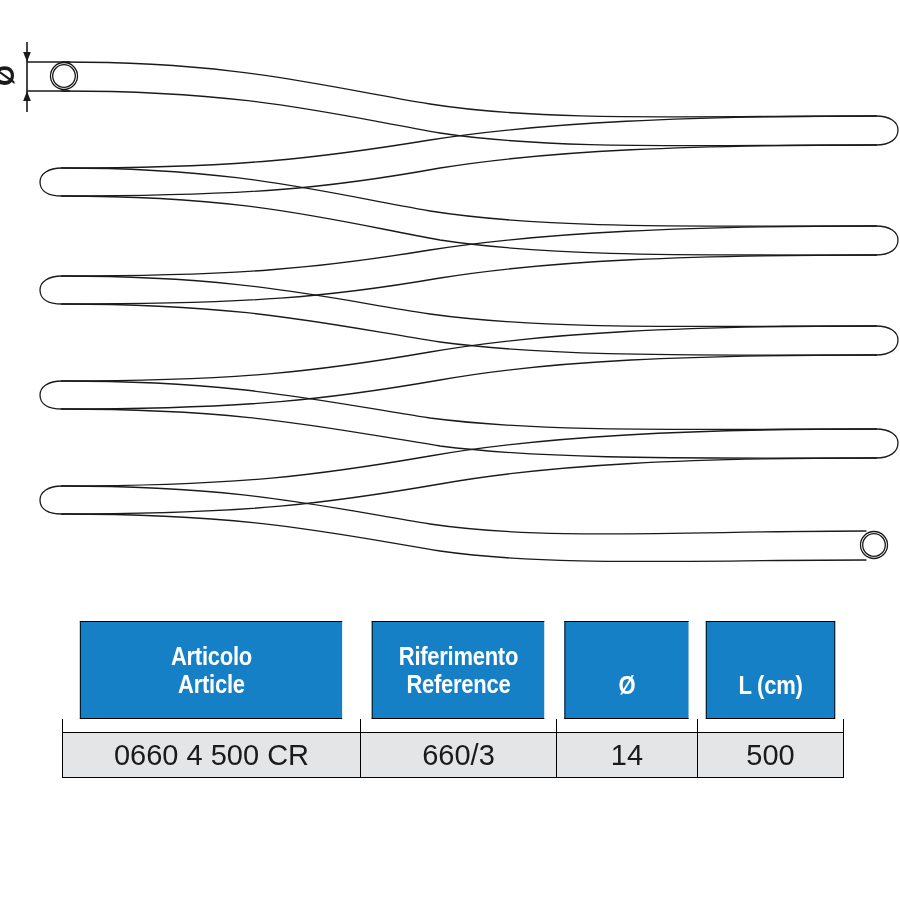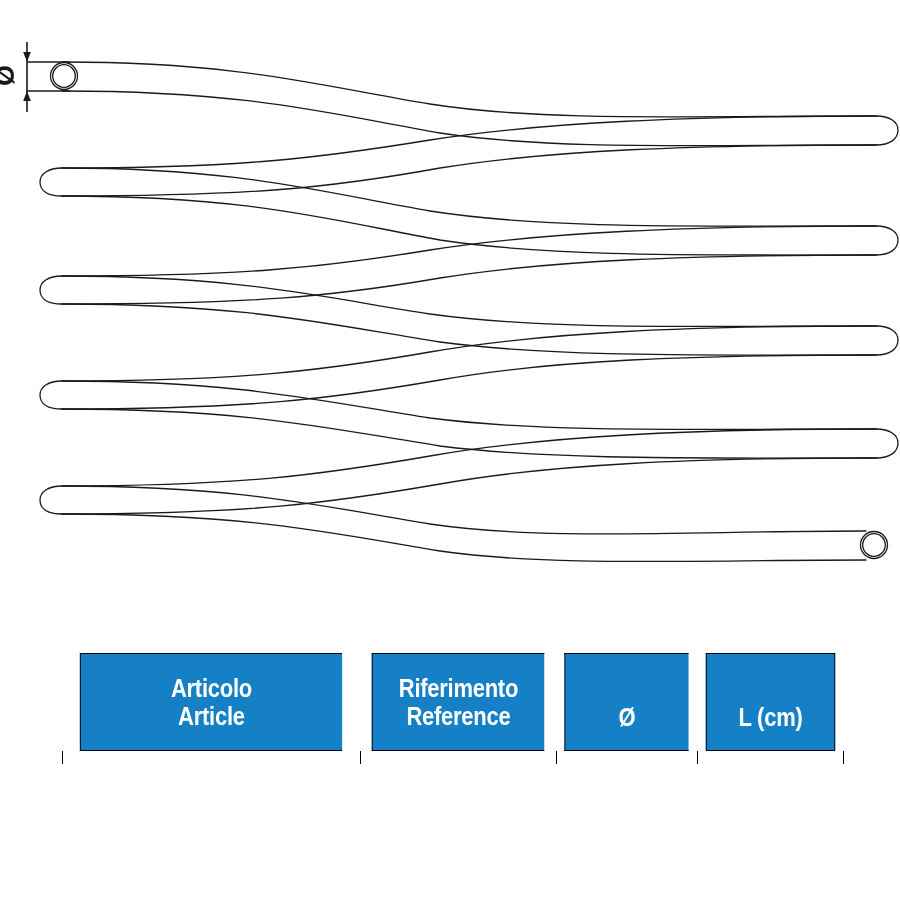--- a/index.html
+++ b/index.html
@@ -35,21 +35,20 @@
     position: absolute;
     left: 62px;
     top: 621px;
     width: 782px;
   }
   table.spec-table {
     border-collapse: separate;
     border-spacing: 0;
     width: 782px;
     table-layout: fixed;
-    margin-top: 32px;
   }
   table.spec-table th,
   table.spec-table td {
     padding: 0;
     margin: 0;
   }
 
   
   tr.header-row th {
     background: #1580C6;
@@ -237,15 +236,21 @@
         </th>
       </tr>
     </thead>
     <tbody>
       <tr class="gap-row">
         <td></td>
         <td></td>
         <td></td>
         <td></td>
       </tr>
+      <tr class="data-row">
+        <td class="cell-article">0660  4  500 CR</td>
+        <td>660/3</td>
+        <td>14</td>
+        <td>500</td>
+      </tr>
     </tbody>
   </table>
 </div>
 
 </body></html>

